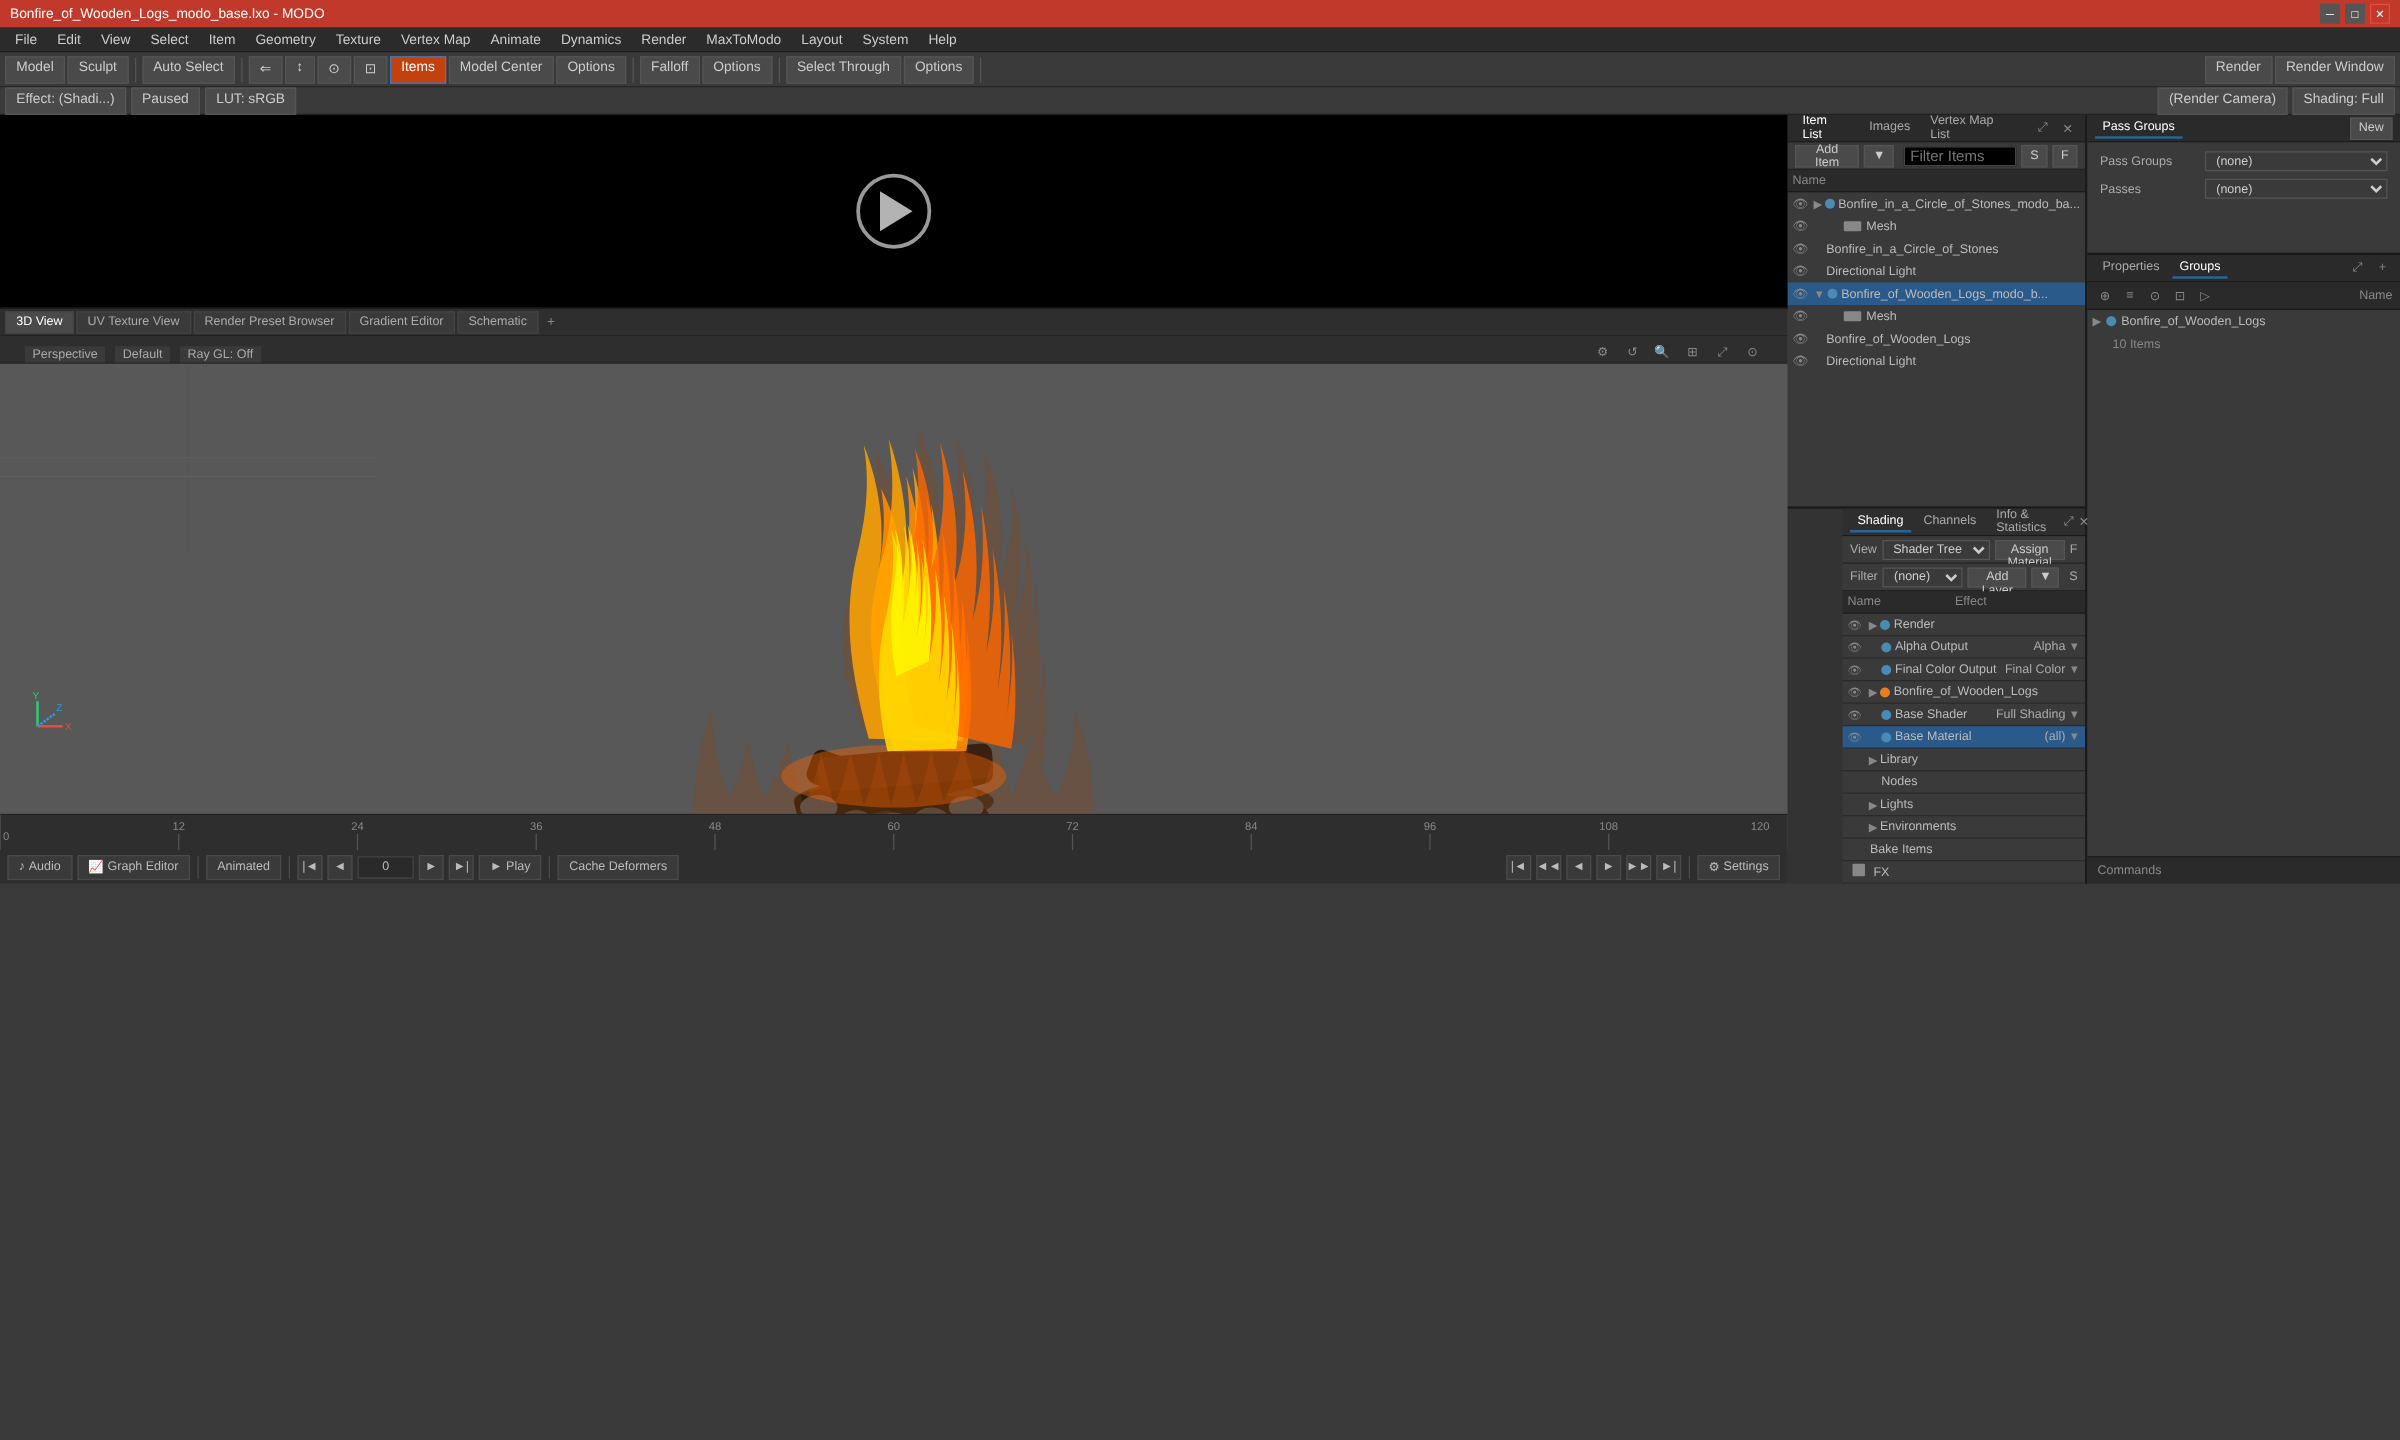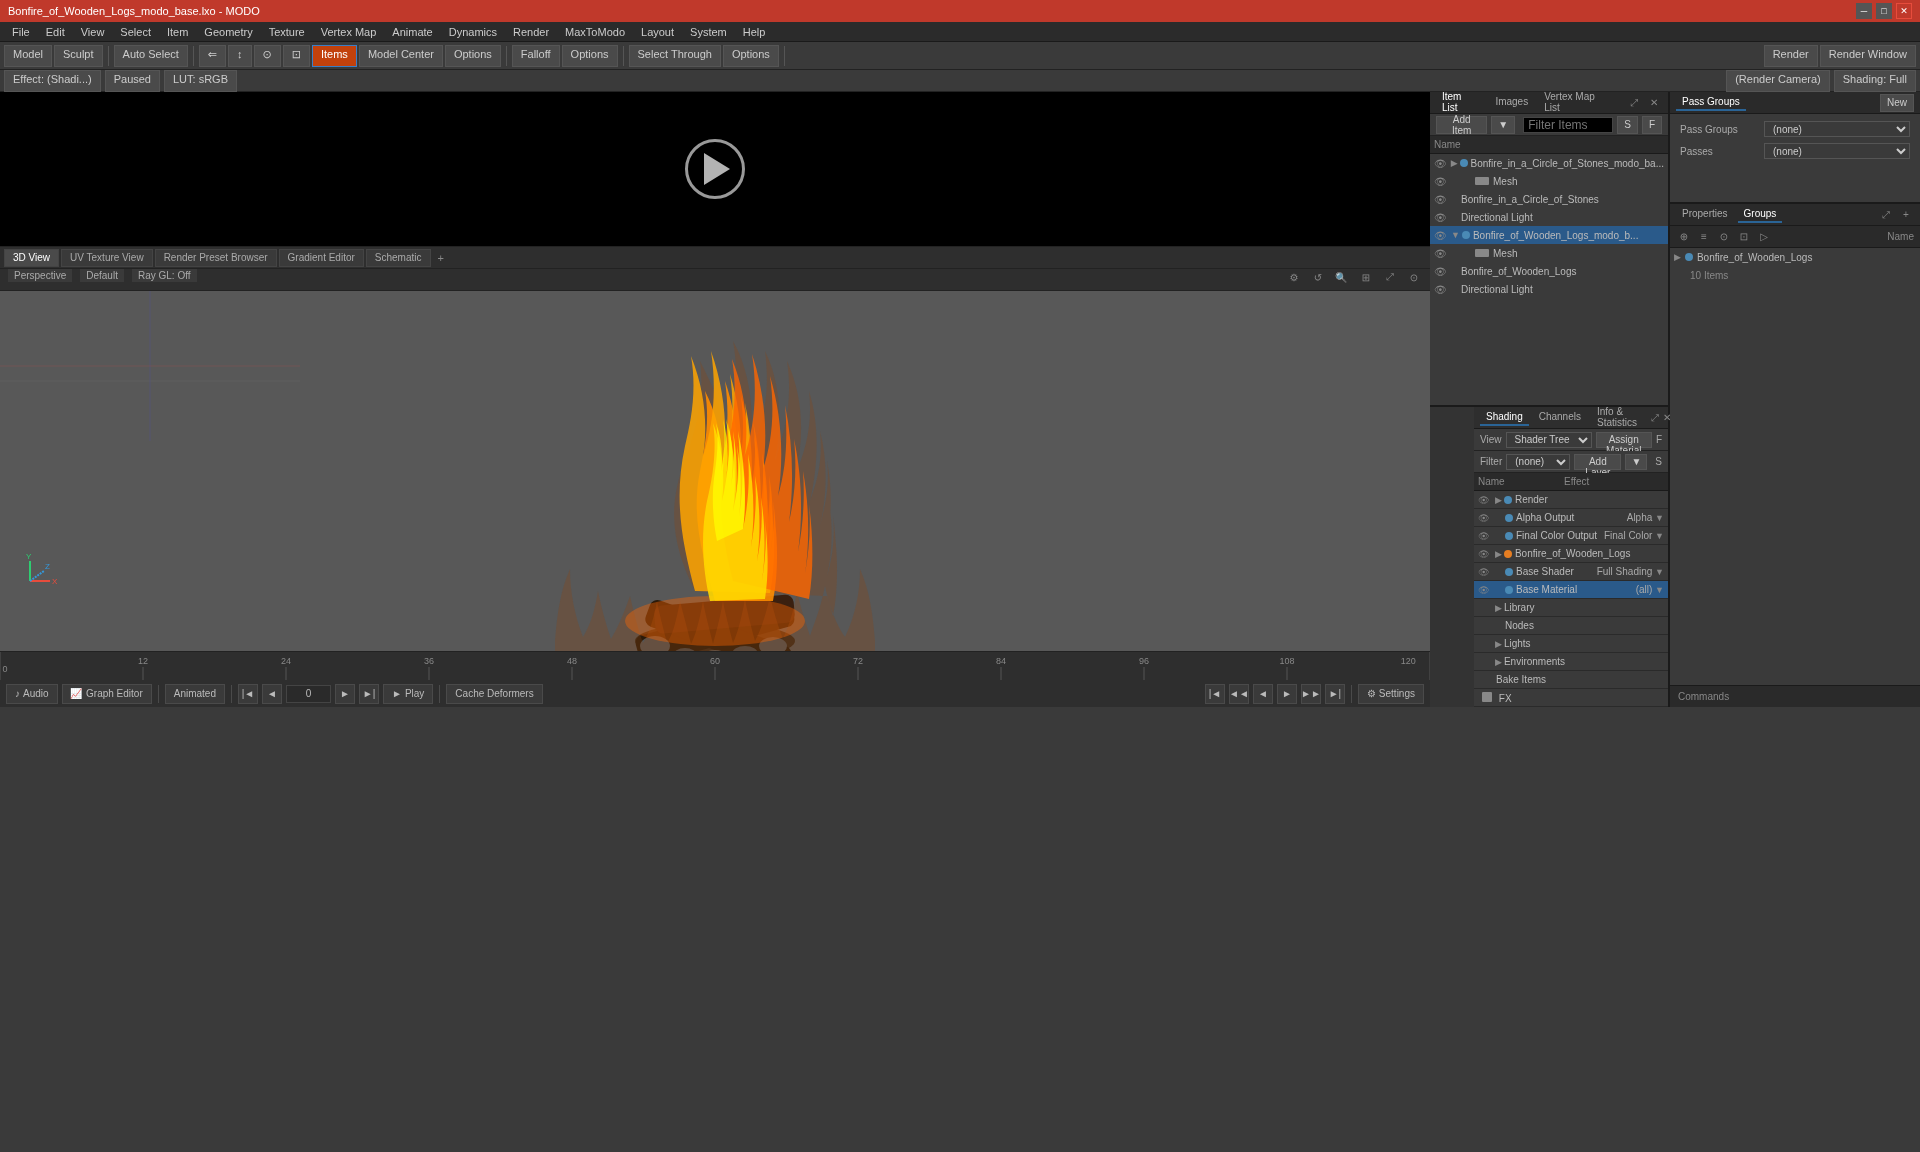--- a/index.html
+++ b/index.html
@@ -136,22 +136,22 @@
       border: 1px solid #444;
       height: 18px;
       display: flex; align-items: center;
     }
     .vp-tab.active { background: #4a4a4a; color: #fff; }
     .vp-tab-add { color: #888; padding: 2px 5px; cursor: pointer; }
     #viewport-toolbar {
       background: #2e2e2e;
       height: 22px;
       display: flex;
-      align-items: flex-start;
-      padding: 0 8px;
+      align-items: flex-end;
+      padding: 0 20px;
       gap: 8px;
       border-bottom: 1px solid #222;
     }
     .vp-label { color: #aaa; font-size: 10px; padding: 1px 6px; background: #3a3a3a; cursor: pointer; }
 
     
     #canvas-area {
       flex: 1;
       background: #585858;
       position: relative;

